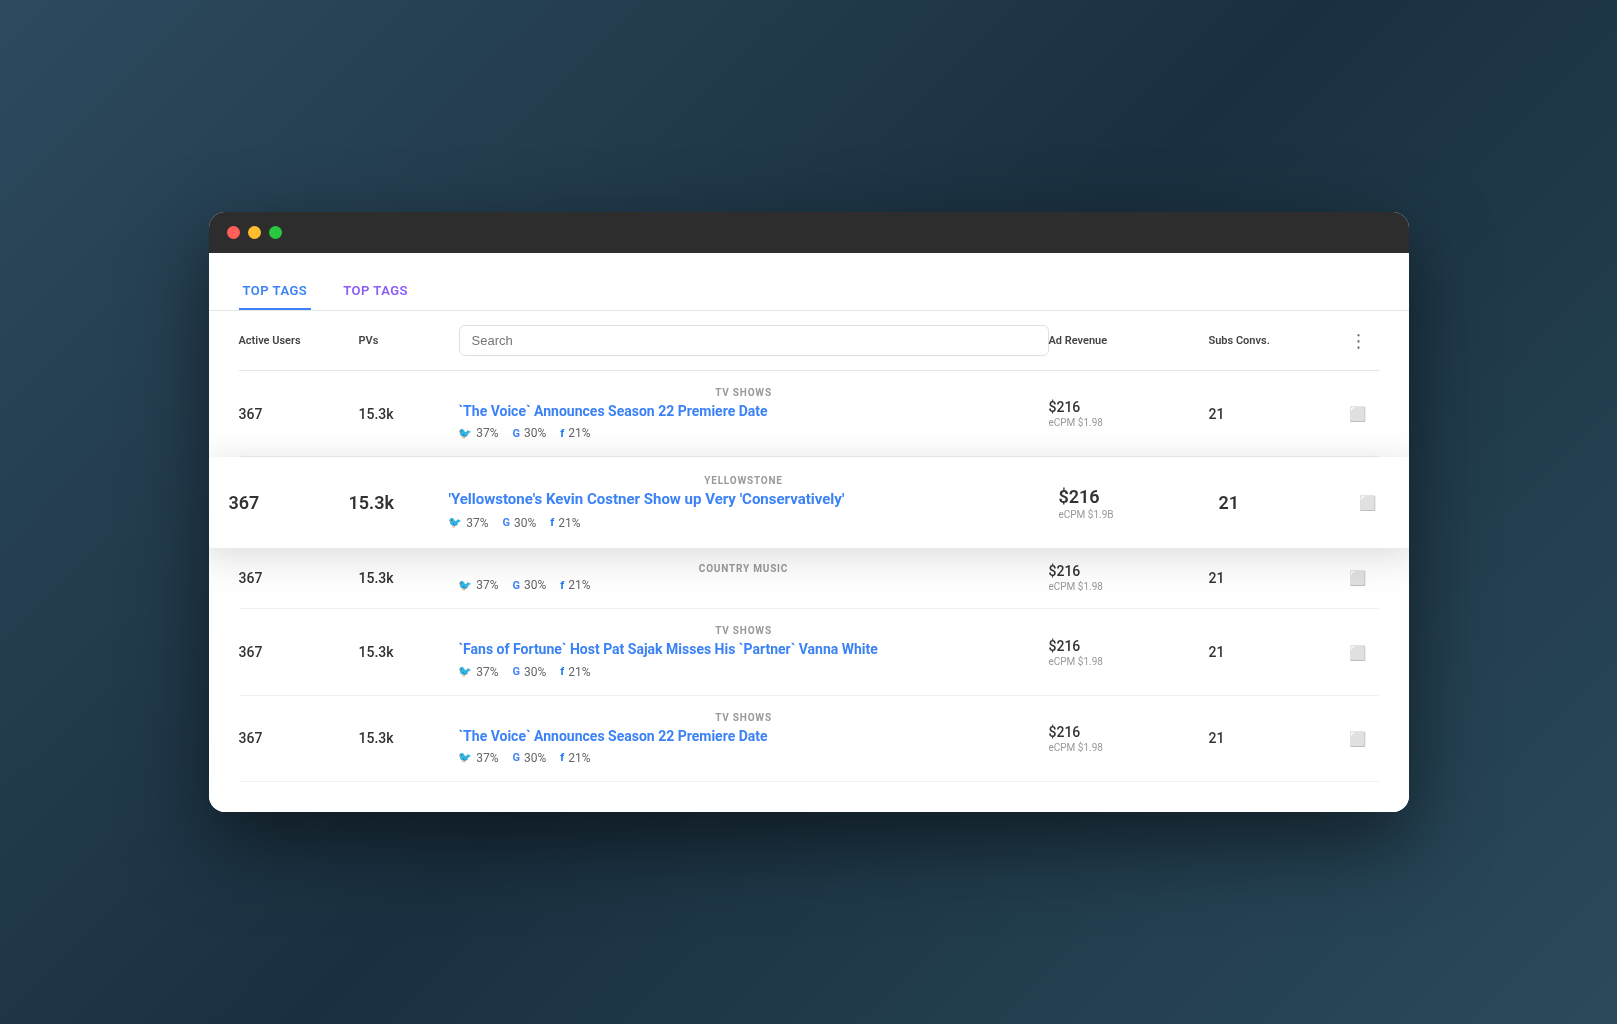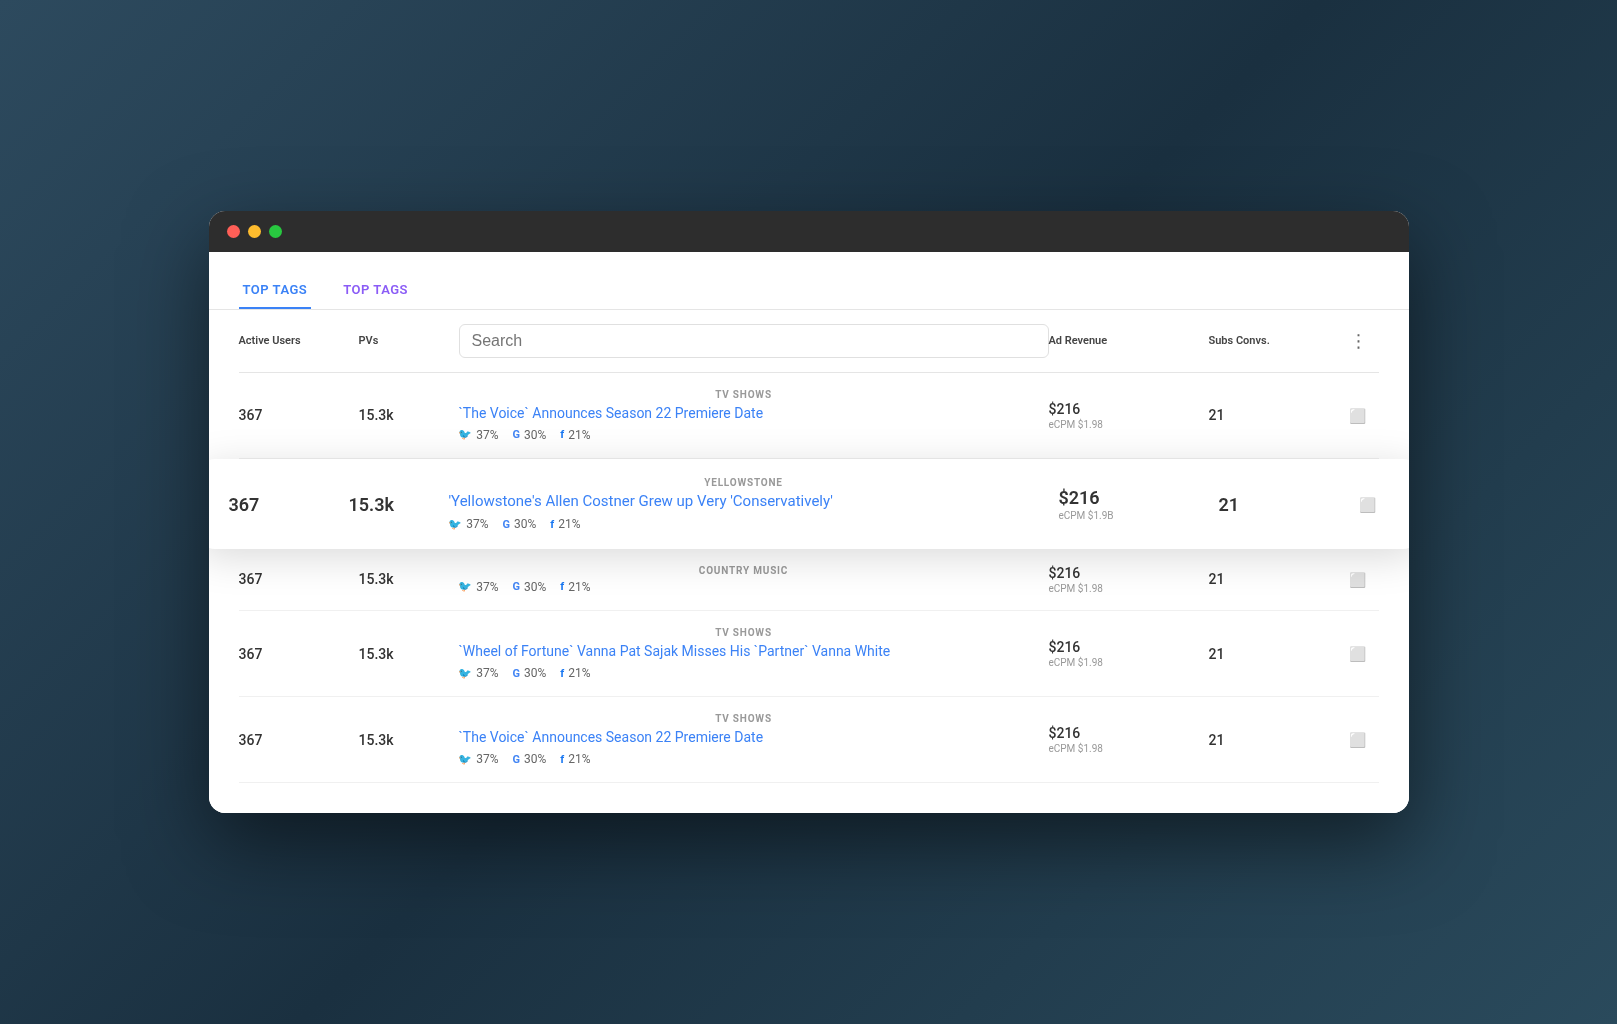--- a/index.html
+++ b/index.html
@@ -85,21 +85,21 @@
     .table-header .col-label {
       font-size: 11px;
       font-weight: 600;
       color: #444;
     }
 
     .search-input {
       border: 1px solid #e0e0e0;
       border-radius: 6px;
       padding: 7px 12px;
-      font-size: 16px;
+      font-size: 13px;
       color: #999;
       width: 100%;
       outline: none;
     }
 
     .more-icon {
       font-size: 18px;
       color: #666;
       cursor: pointer;
       text-align: center;
@@ -137,21 +137,21 @@
       letter-spacing: 0.8px;
       color: #999;
       text-transform: uppercase;
       margin-bottom: 4px;
       text-align: center;
     }
 
     .row-title {
       font-size: 14px;
       color: #3b82f6;
-      font-weight: 400;
+      font-weight: 700;
       margin-bottom: 6px;
       line-height: 1.3;
     }
 
     .row-social {
       display: flex;
       gap: 14px;
       align-items: center;
       font-size: 12px;
       color: #666;
@@ -306,21 +306,21 @@
             <span class="external-link-icon">⬜</span>
           </div>
         </div>
 
         <div style="position:relative; height: 90px;">
           <div class="floating-row">
             <div class="col-active-users">367</div>
             <div class="col-pvs">15.3k</div>
             <div class="row-content">
               <div class="row-category">YELLOWSTONE</div>
-              <div class="row-title">'Yellowstone's Allen Costner Grew up Very 'Conservatively'</div>
+              <div class="row-title">'Yellowstone's Kevin Costner Show up Very 'Conservatively'</div>
               <div class="row-social">
                 <span class="social-item">
                   <span class="social-icon">🐦</span>
                   <span>37%</span>
                 </span>
                 <span class="social-item">
                   <span class="social-icon" style="font-weight:700;color:#4285f4;">G</span>
                   <span>30%</span>
                 </span>
                 <span class="social-item">
@@ -368,21 +368,21 @@
           <div class="col-link">
             <span class="external-link-icon">⬜</span>
           </div>
         </div>
 
         <div class="table-row">
           <div class="col-active-users">367</div>
           <div class="col-pvs">15.3k</div>
           <div class="row-content">
             <div class="row-category">TV SHOWS</div>
-            <div class="row-title">`Wheel of Fortune` Vanna Pat Sajak Misses His `Partner` Vanna White</div>
+            <div class="row-title">`Fans of Fortune` Host Pat Sajak Misses His `Partner` Vanna White</div>
             <div class="row-social">
               <span class="social-item">
                 <span class="social-icon">🐦</span>
                 <span>37%</span>
               </span>
               <span class="social-item">
                 <span class="social-icon" style="font-weight:700;color:#4285f4;">G</span>
                 <span>30%</span>
               </span>
               <span class="social-item">

